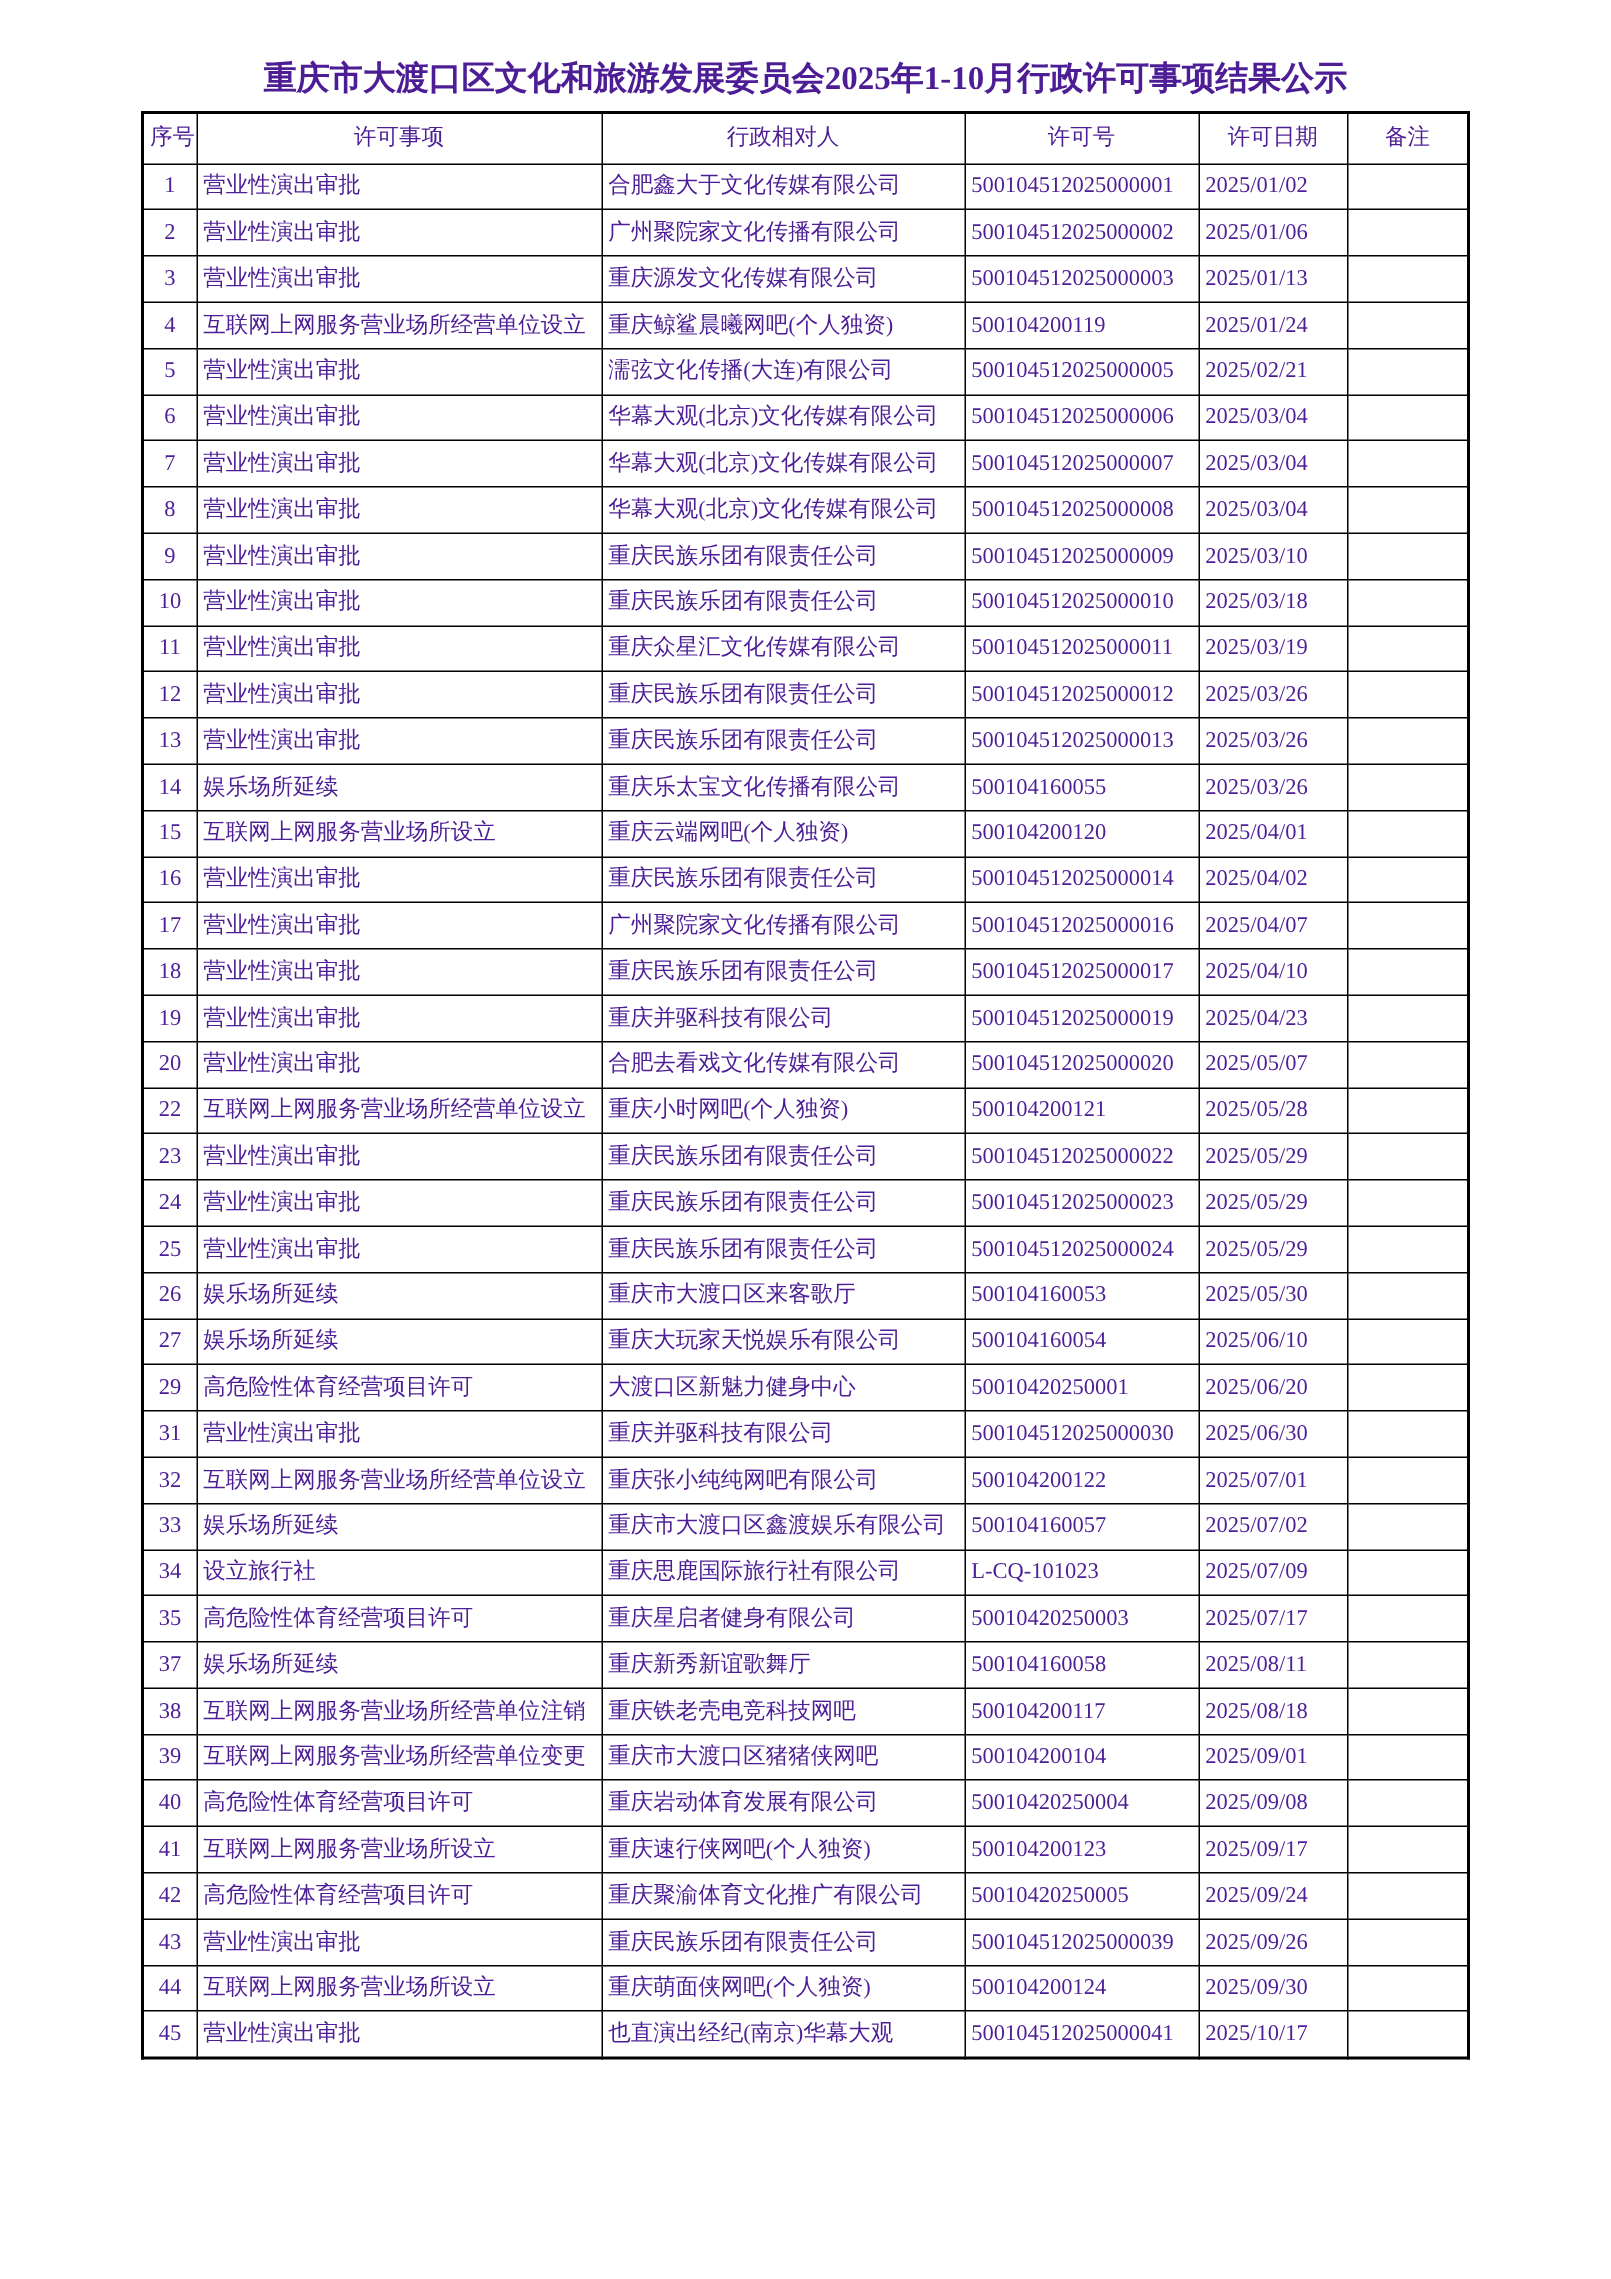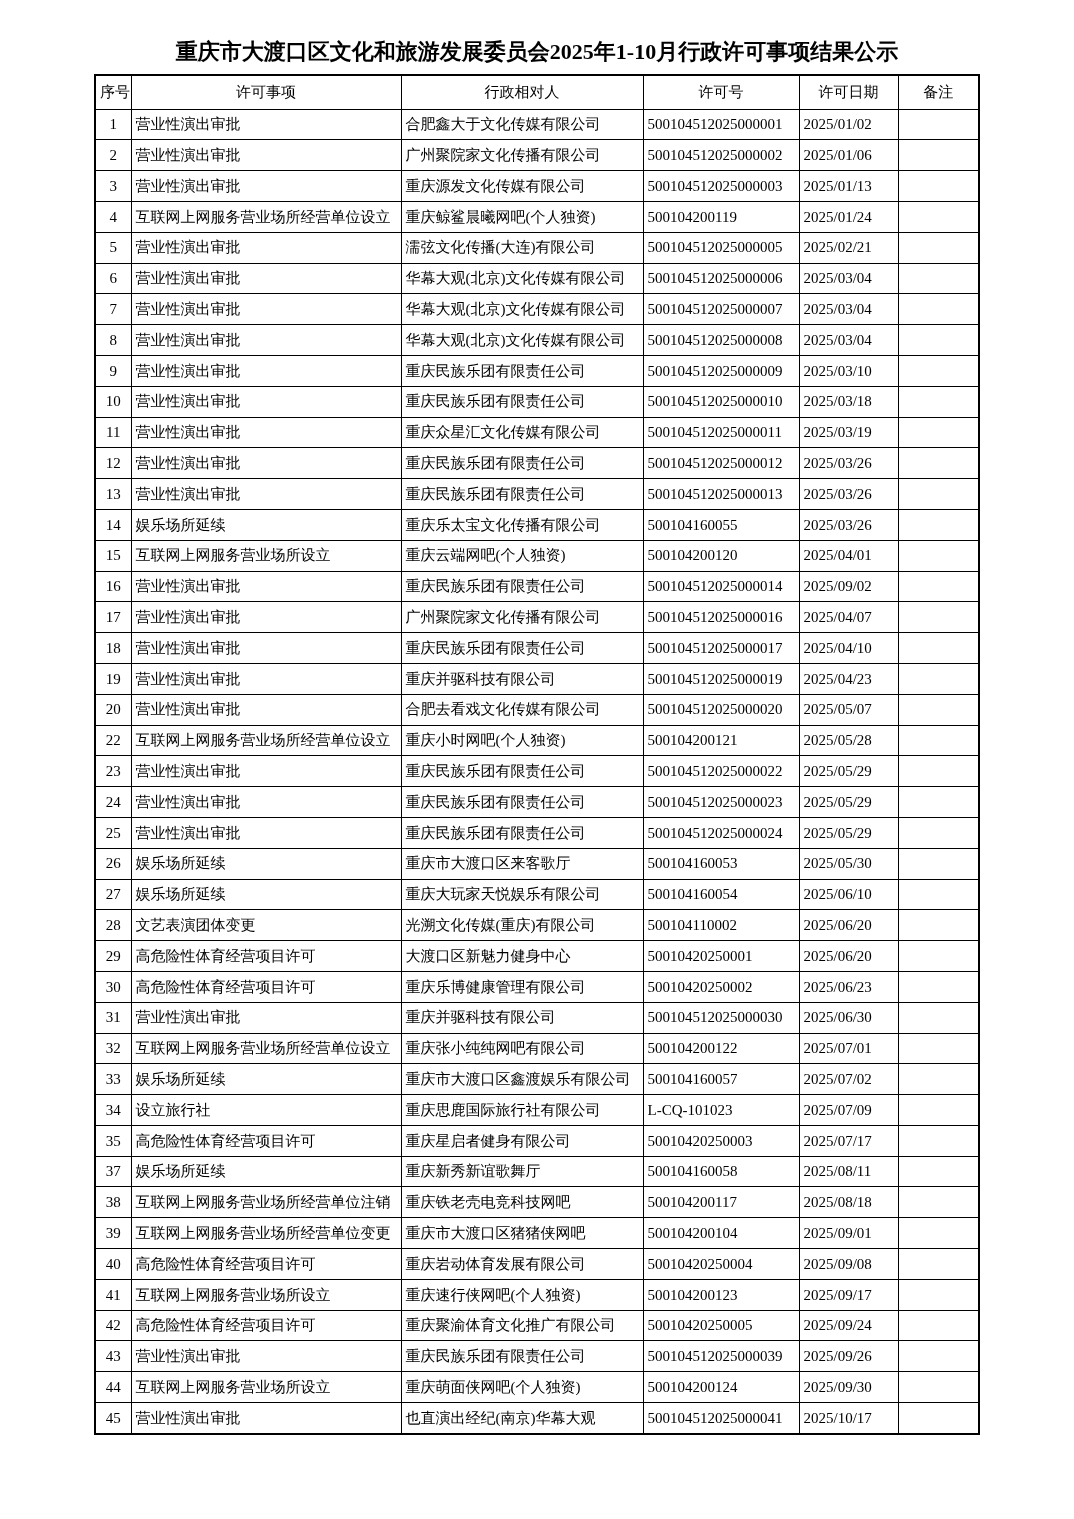--- a/index.html
+++ b/index.html
@@ -6,21 +6,21 @@
     margin: 0;
     padding: 0;
     background: #ffffff;
   }
   .page {
     position: relative;
     width: 1074px;
     height: 1519px;
     background: #ffffff;
     font-family: "Liberation Serif", "DejaVu Serif", serif;
-    color: #000000;
+    color: #4c1d95;
     overflow: hidden;
   }
   .doc-title {
     padding-top: 38px;
     text-align: center;
     font-size: 22px;
     font-weight: bold;
     letter-spacing: 0px;
     line-height: 1.3;
     font-family: "Liberation Serif", "DejaVu Serif", serif;
@@ -205,21 +205,21 @@
           <td class="c-party">重庆云端网吧(个人独资)</td>
           <td class="c-num">500104200120</td>
           <td class="c-date">2025/04/01</td>
           <td class="c-note"></td>
         </tr>
         <tr>
           <td class="c-seq">16</td>
           <td class="c-item">营业性演出审批</td>
           <td class="c-party">重庆民族乐团有限责任公司</td>
           <td class="c-num">500104512025000014</td>
-          <td class="c-date">2025/09/02</td>
+          <td class="c-date">2025/04/02</td>
           <td class="c-note"></td>
         </tr>
         <tr>
           <td class="c-seq">17</td>
           <td class="c-item">营业性演出审批</td>
           <td class="c-party">广州聚院家文化传播有限公司</td>
           <td class="c-num">500104512025000016</td>
           <td class="c-date">2025/04/07</td>
           <td class="c-note"></td>
         </tr>
@@ -289,44 +289,28 @@
         </tr>
         <tr>
           <td class="c-seq">27</td>
           <td class="c-item">娱乐场所延续</td>
           <td class="c-party">重庆大玩家天悦娱乐有限公司</td>
           <td class="c-num">500104160054</td>
           <td class="c-date">2025/06/10</td>
           <td class="c-note"></td>
         </tr>
         <tr>
-          <td class="c-seq">28</td>
-          <td class="c-item">文艺表演团体变更</td>
-          <td class="c-party">光溯文化传媒(重庆)有限公司</td>
-          <td class="c-num">500104110002</td>
-          <td class="c-date">2025/06/20</td>
-          <td class="c-note"></td>
-        </tr>
-        <tr>
           <td class="c-seq">29</td>
           <td class="c-item">高危险性体育经营项目许可</td>
           <td class="c-party">大渡口区新魅力健身中心</td>
           <td class="c-num">50010420250001</td>
           <td class="c-date">2025/06/20</td>
           <td class="c-note"></td>
         </tr>
         <tr>
-          <td class="c-seq">30</td>
-          <td class="c-item">高危险性体育经营项目许可</td>
-          <td class="c-party">重庆乐博健康管理有限公司</td>
-          <td class="c-num">50010420250002</td>
-          <td class="c-date">2025/06/23</td>
-          <td class="c-note"></td>
-        </tr>
-        <tr>
           <td class="c-seq">31</td>
           <td class="c-item">营业性演出审批</td>
           <td class="c-party">重庆并驱科技有限公司</td>
           <td class="c-num">500104512025000030</td>
           <td class="c-date">2025/06/30</td>
           <td class="c-note"></td>
         </tr>
         <tr>
           <td class="c-seq">32</td>
           <td class="c-item">互联网上网服务营业场所经营单位设立</td>

